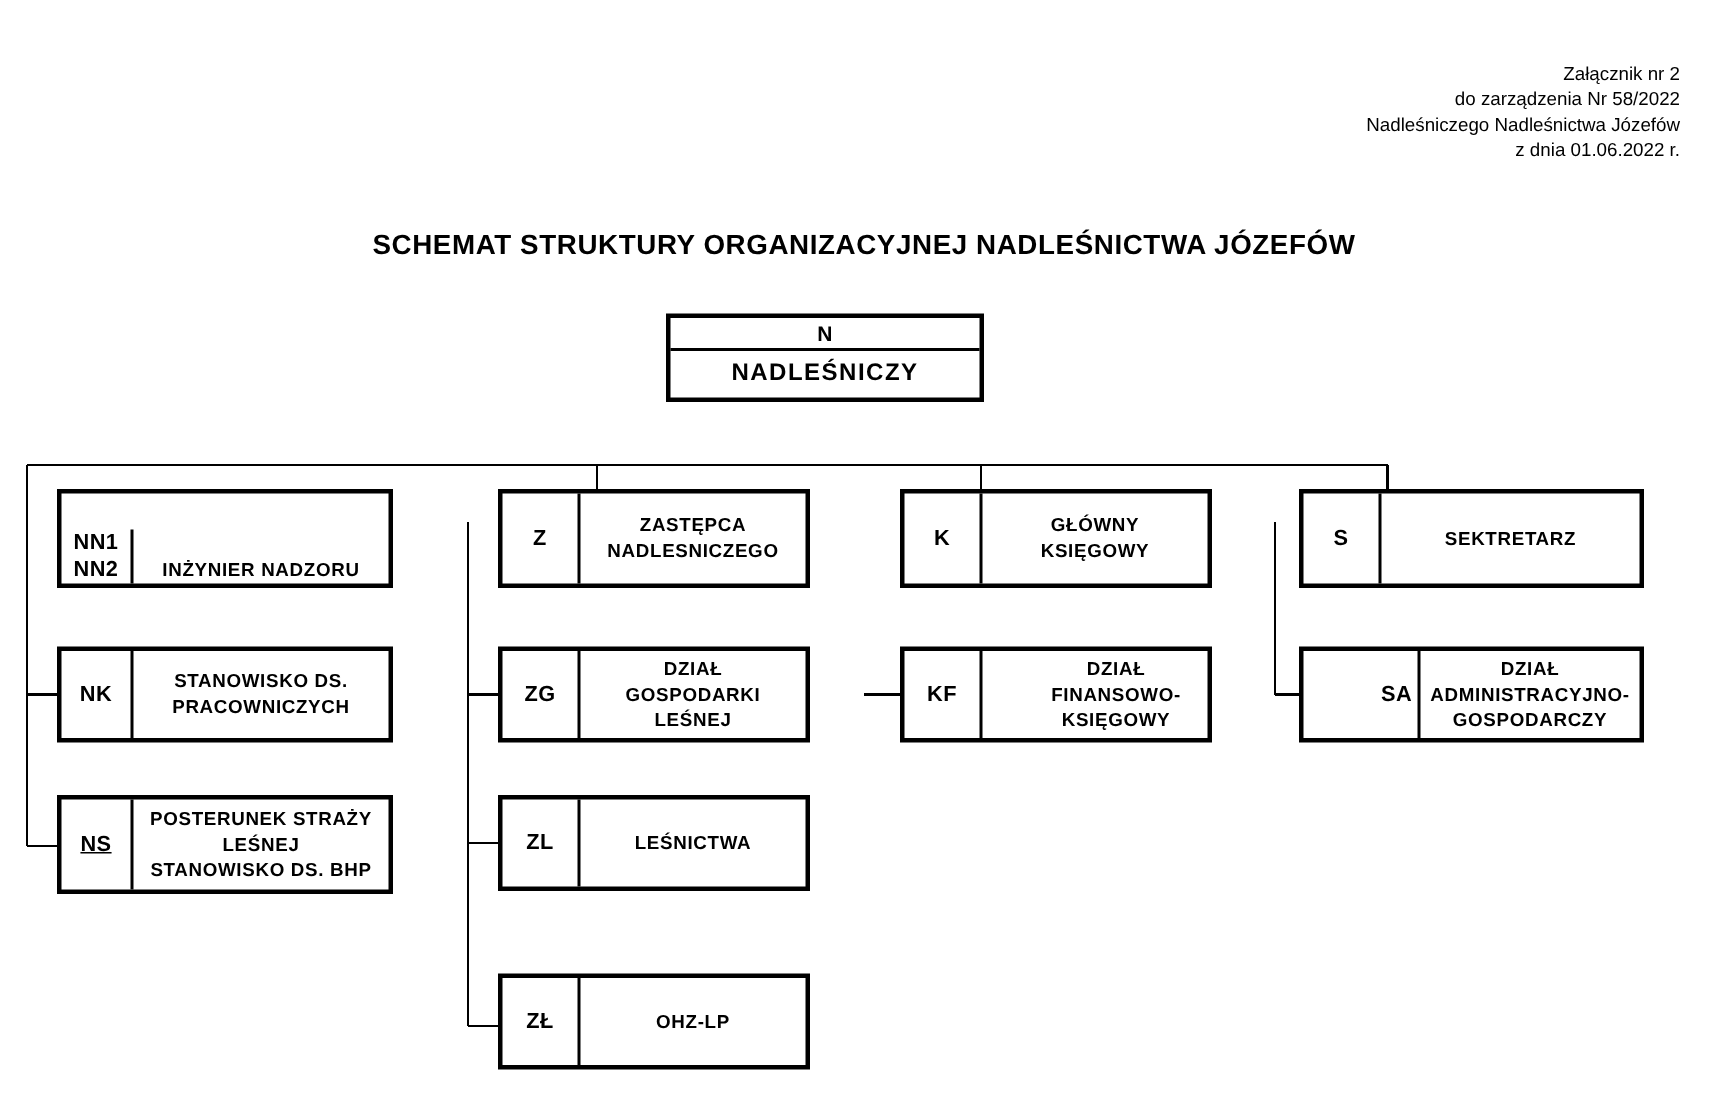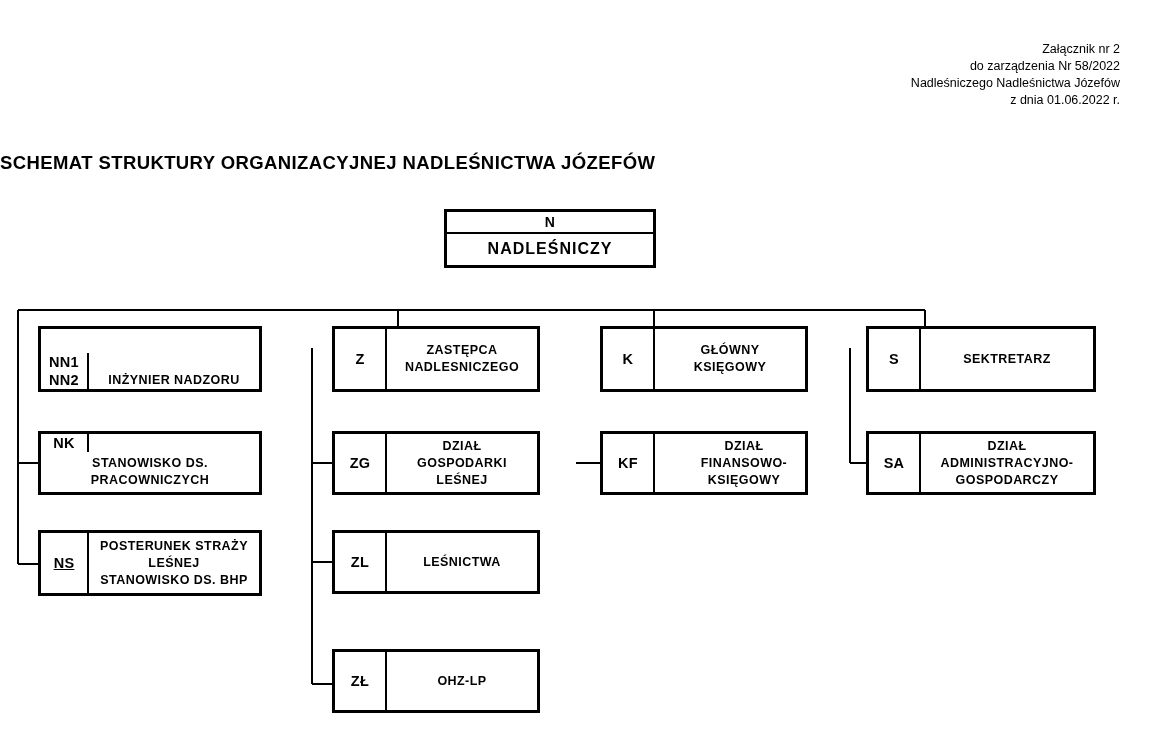--- a/index.html
+++ b/index.html
@@ -21,20 +21,21 @@
     font-size:12.5px;
     line-height:17px;
     color:#000;
     white-space:nowrap;
   }
 
   
   .chart-title{
     position:absolute;
     left:0;top:144px;width:1152px;
+    text-align:center;
     font-size:18.5px;
     font-weight:bold;
     letter-spacing:0.4px;
     color:#000;
   }
 
   
   #wires{position:absolute;left:0;top:0;width:1152px;height:742px;}
 
   
@@ -135,21 +136,21 @@
     <div class="code">N</div>
     <div class="label">NADLEŚNICZY</div>
   </div>
 
   <div class="node" style="left:38px;top:318px;width:224px;height:66px;align-items:flex-end;">
     <div class="code" style="width:48px;">NN1
 NN2</div>
     <div class="label">INŻYNIER NADZORU</div>
   </div>
 
-  <div class="node" style="left:38px;top:423px;width:224px;height:64px;flex-direction:column;">
+  <div class="node" style="left:38px;top:423px;width:224px;height:64px;">
     <div class="code" style="width:48px;">NK</div>
     <div class="label">STANOWISKO DS.
 PRACOWNICZYCH</div>
   </div>
 
   <div class="node" style="left:38px;top:522px;width:224px;height:66px;">
     <div class="code" style="width:48px;text-decoration:underline;">NS</div>
     <div class="label">POSTERUNEK STRAŻY
 LEŚNEJ
 STANOWISKO DS. BHP</div>
@@ -189,19 +190,19 @@
     <div class="label">DZIAŁ FINANSOWO-
 KSIĘGOWY</div>
   </div>
 
   <div class="node" style="left:866px;top:318px;width:230px;height:66px;">
     <div class="code" style="width:52px;">S</div>
     <div class="label">SEKTRETARZ</div>
   </div>
 
   <div class="node" style="left:866px;top:423px;width:230px;height:64px;">
-    <div class="code" style="width:52px;">SA</div>
+    <div class="code" style="width:30px;margin-left:48px;">SA</div>
     <div class="label">DZIAŁ
 ADMINISTRACYJNO-
 GOSPODARCZY</div>
   </div>
 
 </div>
 
 </body></html>

